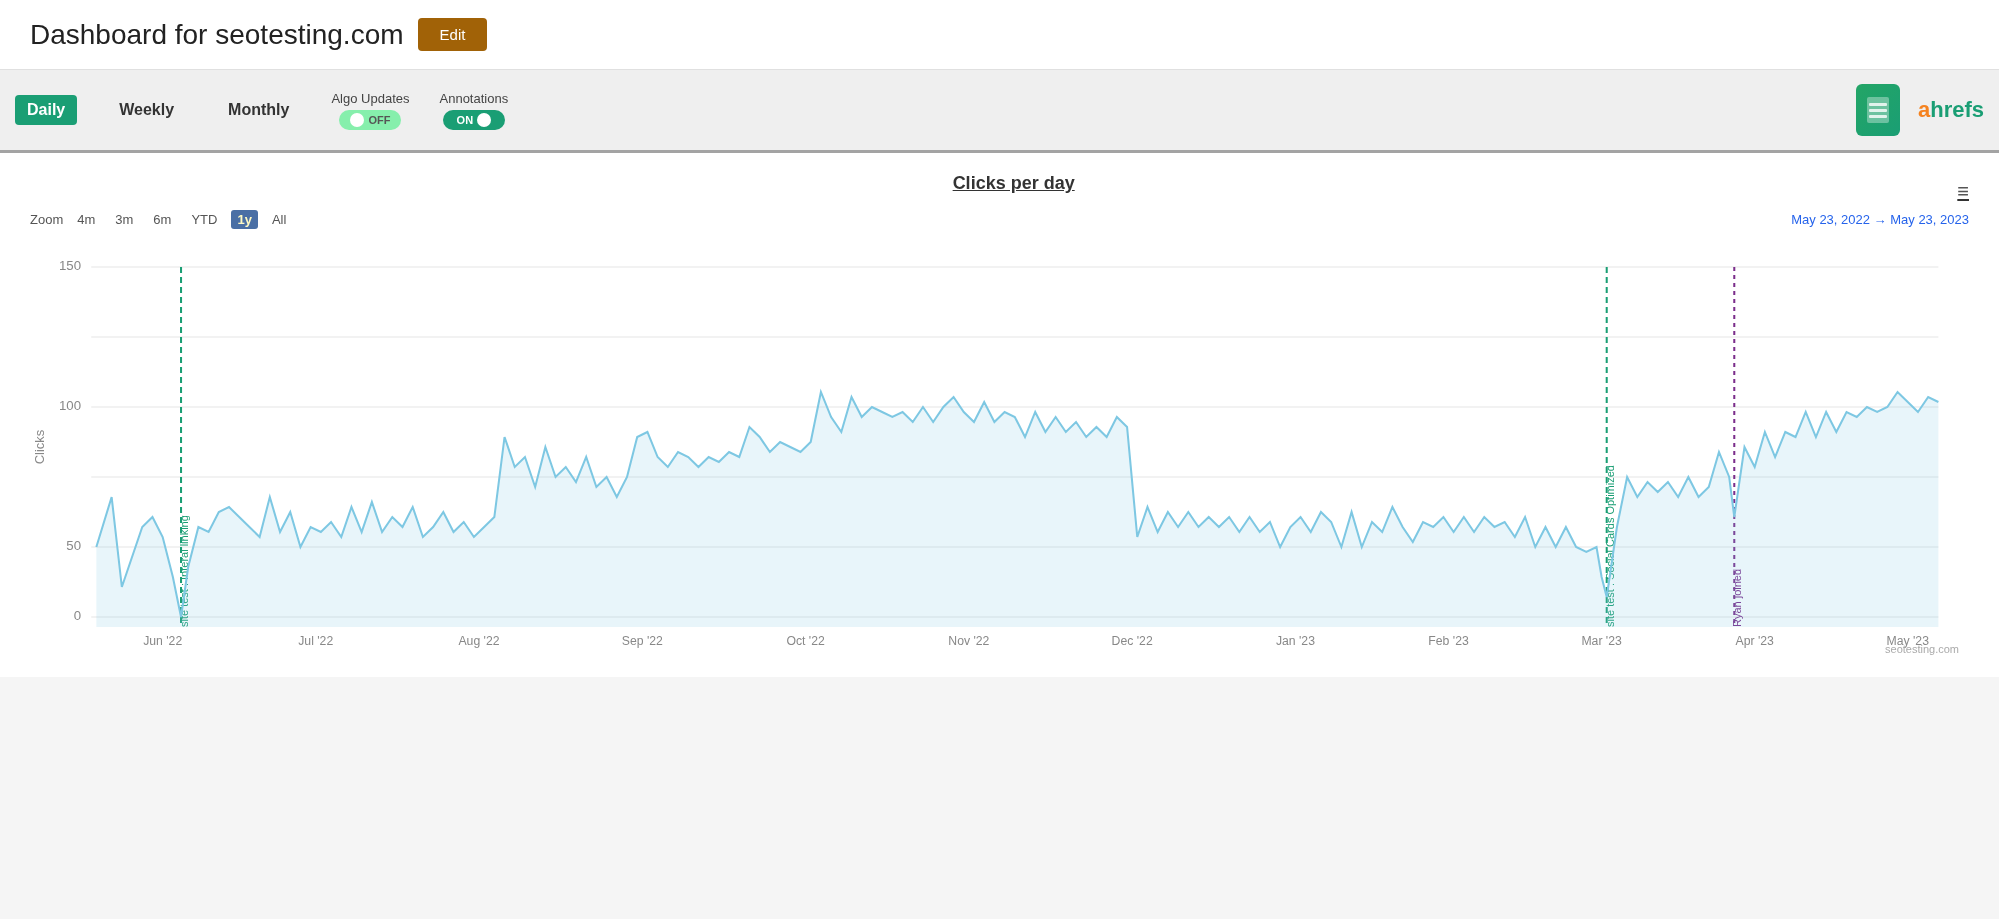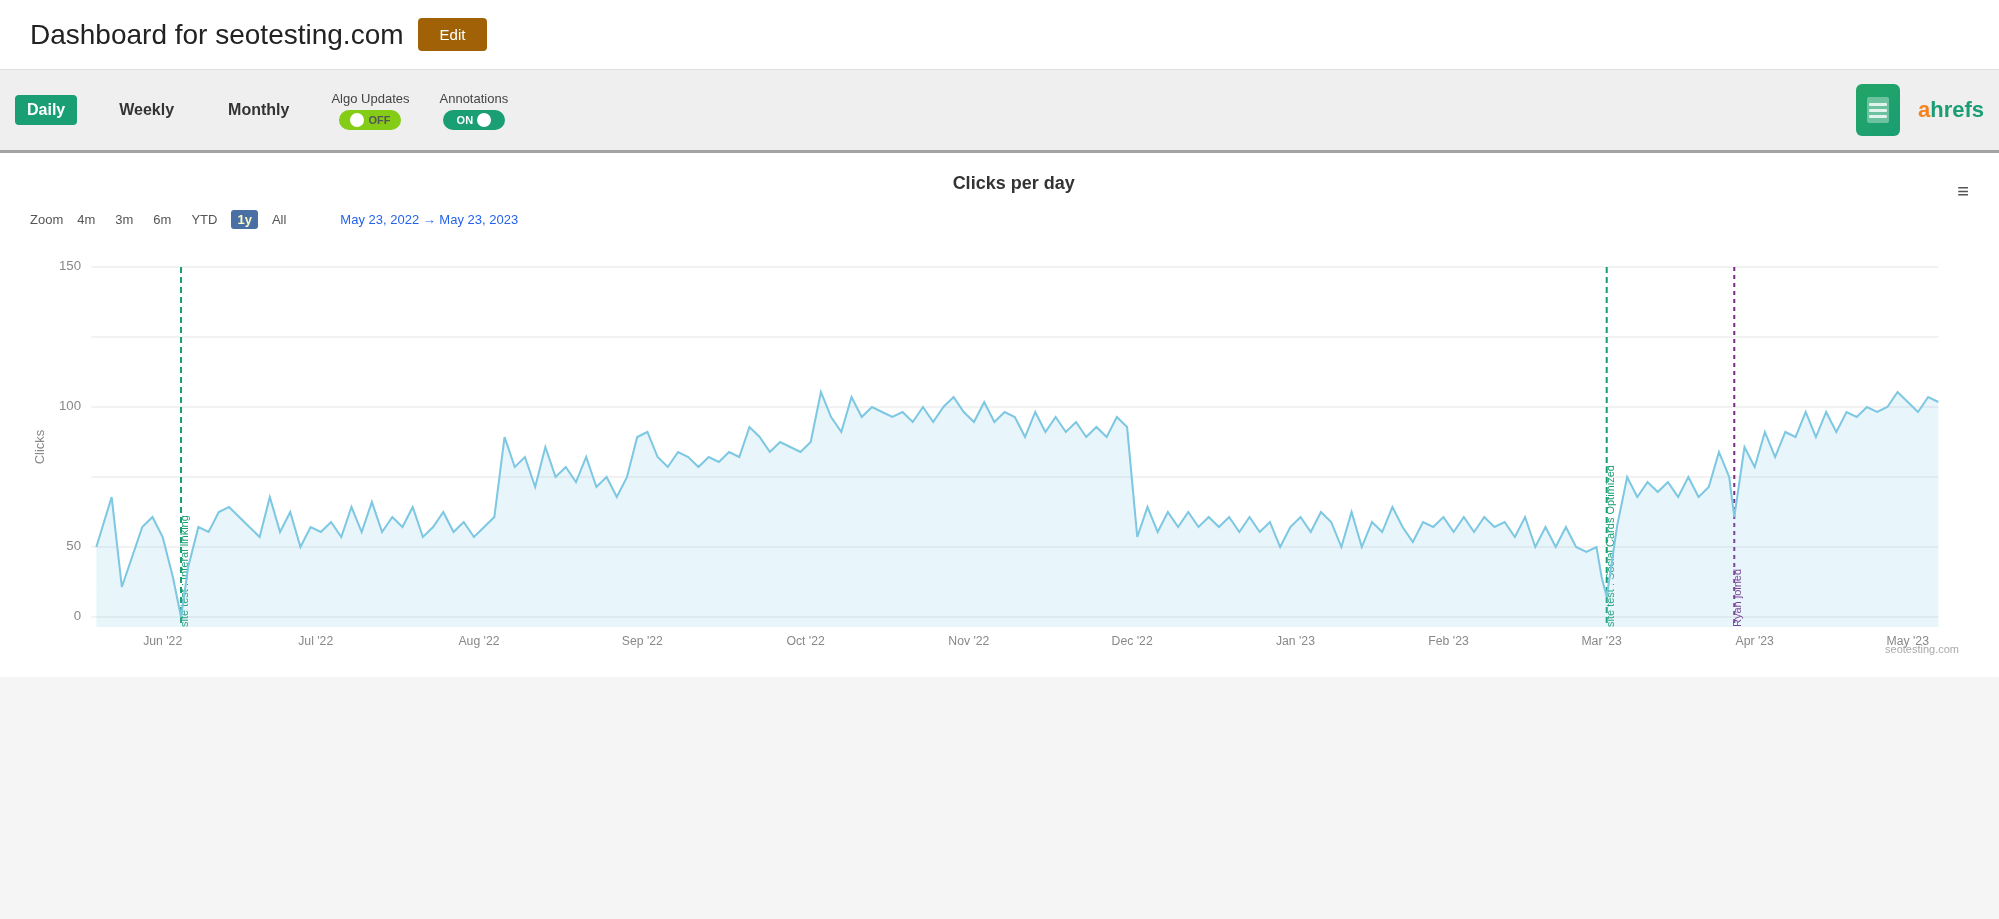--- a/index.html
+++ b/index.html
@@ -57,21 +57,21 @@
       align-items: center;
       gap: 4px;
     }
     .toggle-label {
       font-size: 13px;
       color: #444;
     }
     .toggle-switch {
       display: flex;
       align-items: center;
-      background: #84cc16;
+      background: #86efac;
       border-radius: 12px;
       padding: 3px 6px;
       gap: 4px;
       font-size: 11px;
       font-weight: bold;
       color: #555;
       cursor: pointer;
       width: 62px;
       justify-content: center;
     }
@@ -136,22 +136,22 @@
     }
     .chart-title {
       text-align: center;
       font-size: 18px;
       color: #333;
       margin-bottom: 16px;
     }
     .chart-controls {
       display: flex;
       align-items: center;
+      justify-content: space-between;
       margin-bottom: 6px;
-      gap: 48px;
     }
     .zoom-controls {
       display: flex;
       align-items: center;
       gap: 8px;
     }
     .zoom-label {
       font-size: 13px;
       color: #555;
     }
@@ -175,20 +175,21 @@
     }
     .chart-menu {
       font-size: 20px;
       color: #555;
       cursor: pointer;
     }
     .chart-top-row {
       display: flex;
       align-items: center;
       justify-content: space-between;
+      text-decoration: underline;
     }
 
     .chart-area {
       position: relative;
       height: 420px;
       margin-top: 8px;
     }
 
     
     .chart-svg {

